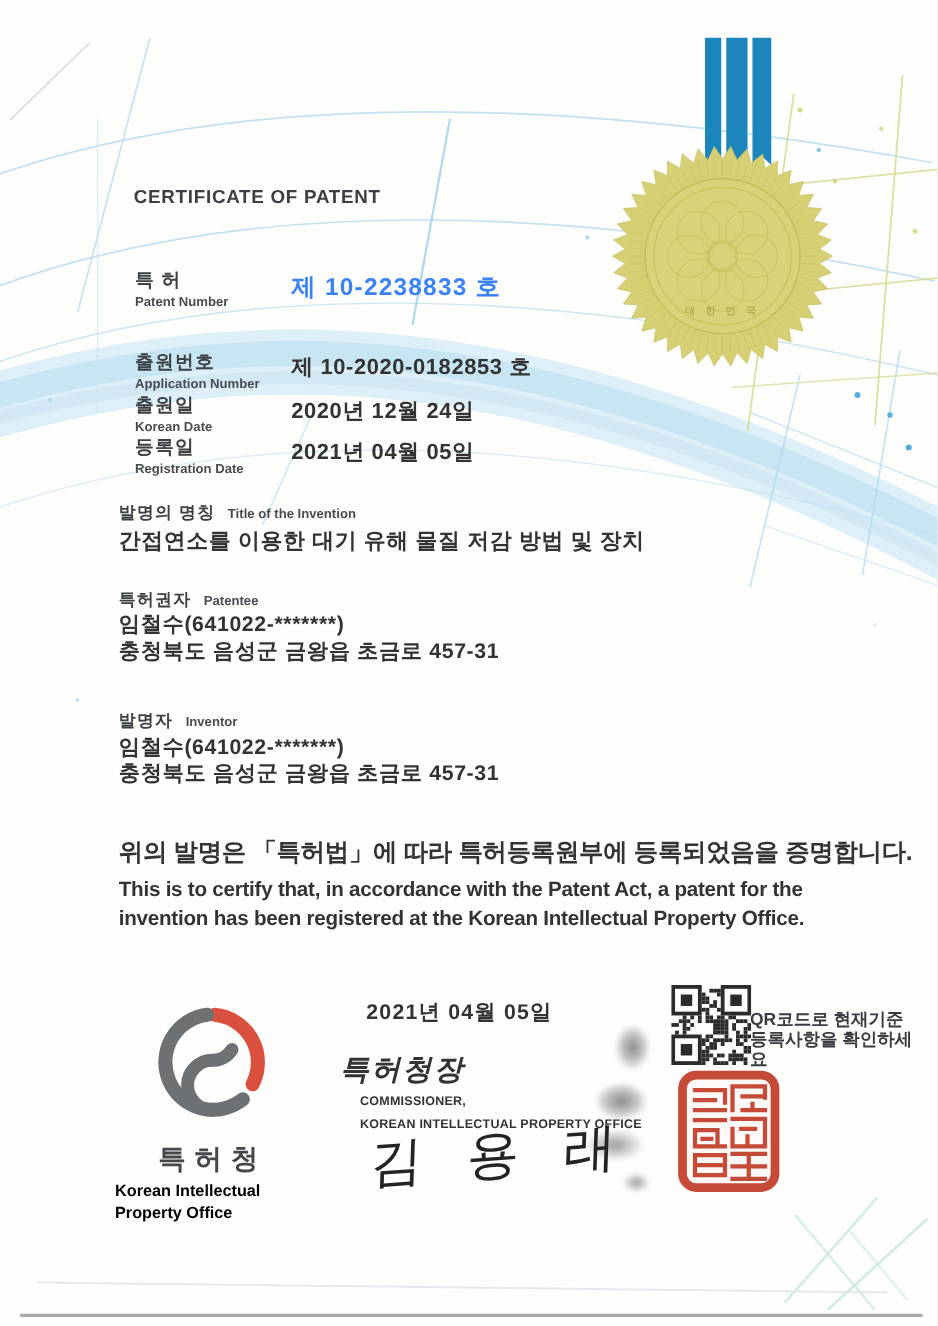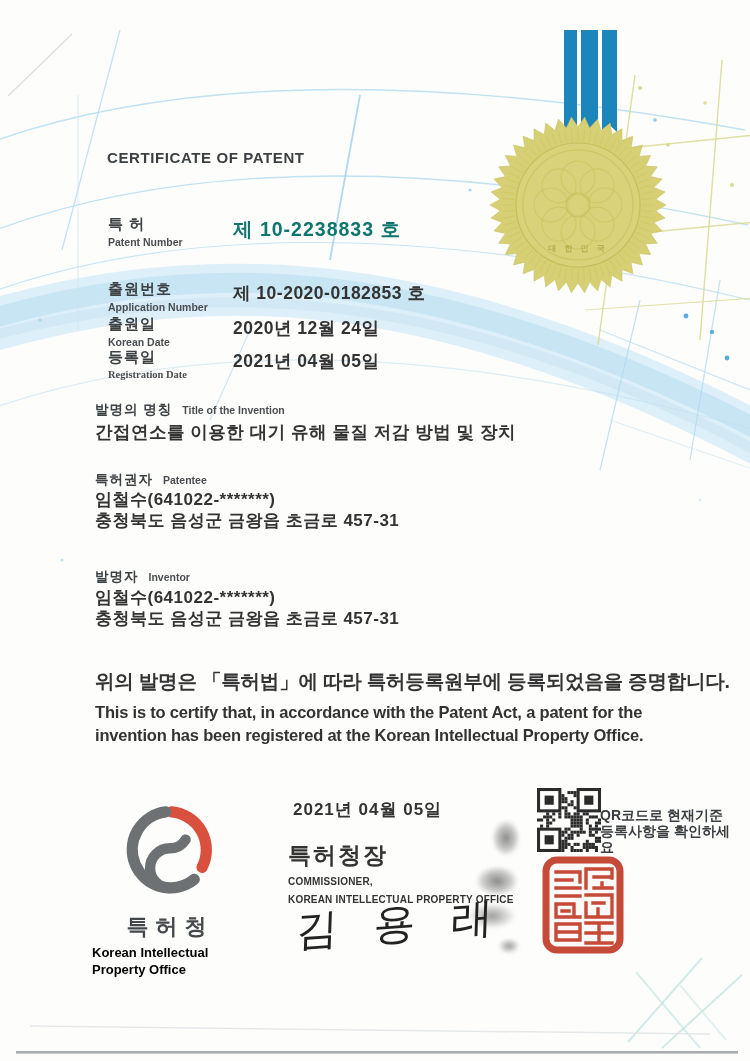--- a/index.html
+++ b/index.html
@@ -9,21 +9,21 @@
     font-family:"Liberation Sans","DejaVu Sans",sans-serif;
     color:#3a3d40;
   }
   .bg{position:absolute;left:0;top:0;z-index:0;}
   .abs{position:absolute;z-index:2;}
   .title-ko{font-size:41px;font-weight:bold;letter-spacing:7px;color:#3c4043;}
   .title-en{font-size:15px;font-weight:bold;letter-spacing:0.6px;color:#3c4043;}
   .lbl-ko{font-size:15px;font-weight:bold;letter-spacing:1px;color:#3c4043;}
   .lbl-en{font-size:10.5px;font-weight:bold;color:#4a4d50;margin-top:2px;}
   .val{font-size:17.5px;font-weight:bold;color:#333;letter-spacing:0.5px;}
-  .val-big{font-size:19.5px;font-weight:bold;color:#0f766e;letter-spacing:1px;}
+  .val-big{font-size:19.5px;font-weight:bold;color:#3b82f6;letter-spacing:1px;}
   .sec-lbl{font-size:13.5px;font-weight:bold;color:#3c4043;letter-spacing:1px;}
   .sec-lbl .en{font-size:10.5px;font-weight:bold;color:#4a4d50;letter-spacing:0;margin-left:10px;}
   .sec-val{font-size:17px;font-weight:bold;color:#333;letter-spacing:0.5px;}
   .stmt-ko{font-size:19.5px;font-weight:bold;color:#333;letter-spacing:-0.2px;}
   .stmt-en{font-size:16.5px;font-weight:bold;color:#333;line-height:23px;letter-spacing:-0.2px;}
   .issue-date{font-size:17px;font-weight:bold;color:#333;letter-spacing:1px;}
   .comm-ko{font-size:23px;font-weight:bold;color:#333;letter-spacing:2px;}
   .comm-en{font-size:10px;font-weight:bold;color:#333;letter-spacing:0.2px;line-height:18px;}
   .signature{
     font-size:42px;color:#232323;letter-spacing:12px;font-weight:400;
@@ -200,21 +200,21 @@
     <div class="lbl-en">Application Number</div>
   </div>
   <div class="abs val" style="left:233px;top:281px;">제 10-2020-0182853 호</div>
 
   <div class="abs" style="left:108px;top:315px;">
     <div class="lbl-ko">출원일</div>
     <div class="lbl-en">Korean Date</div>
   </div>
   <div class="abs val" style="left:233px;top:316px;">2020년 12월 24일</div>
 
-  <div class="abs" style="left:108px;top:348px;font-family:Liberation Serif, serif;">
+  <div class="abs" style="left:108px;top:348px;">
     <div class="lbl-ko">등록일</div>
     <div class="lbl-en">Registration Date</div>
   </div>
   <div class="abs val" style="left:233px;top:349px;">2021년 04월 05일</div>
 
   <div class="abs sec-val" style="left:95px;top:420px;font-size:17.5px;">간접연소를 이용한 대기 유해 물질 저감 방법 및 장치</div>
   <div class="abs sec-lbl" style="left:95px;top:401px;">
     <span>발명의 명칭</span><span class="en">Title of the Invention</span>
   </div>
 
@@ -228,21 +228,21 @@
     <span>발명자</span><span class="en">Inventor</span>
   </div>
   <div class="abs sec-val" style="left:95px;top:586px;">임철수(641022-*******)</div>
   <div class="abs sec-val" style="left:95px;top:607px;">충청북도 음성군 금왕읍 초금로 457-31</div>
 
   <div class="abs stmt-ko" style="left:95px;top:668px;">위의 발명은 「특허법」에 따라 특허등록원부에 등록되었음을 증명합니다.</div>
   <div class="abs stmt-en" style="left:95px;top:701px;">This is to certify that, in accordance with the Patent Act, a patent for the</div>
   <div class="abs stmt-en" style="left:95px;top:724px;">invention has been registered at the Korean Intellectual Property Office.</div>
 
   <div class="abs issue-date" style="left:293px;top:798px;">2021년 04월 05일</div>
-  <div class="abs comm-ko" style="left:288px;top:840px;">특허청장</div>
+  <div class="abs comm-ko" style="left:272px;top:840px;font-style:italic;">특허청장</div>
   <div class="abs comm-en" style="left:288px;top:873px;">COMMISSIONER,</div>
   <div class="abs comm-en" style="left:288px;top:891px;">KOREAN INTELLECTUAL PROPERTY OFFICE</div>
   <div class="abs signature" style="left:297px;top:903px;z-index:2;">김 용 래</div>
 
   <svg class="abs" id="qr-svg" style="left:537px;top:788px;" width="64" height="64" viewBox="0 0 63 63">
       <rect x="30" y="3" width="3" height="3" fill="#2b2b2b"></rect>
       <rect x="33" y="3" width="3" height="3" fill="#2b2b2b"></rect>
       <rect x="36" y="3" width="3" height="3" fill="#2b2b2b"></rect>
       <rect x="24" y="6" width="3" height="3" fill="#2b2b2b"></rect>
       <rect x="36" y="6" width="3" height="3" fill="#2b2b2b"></rect>

